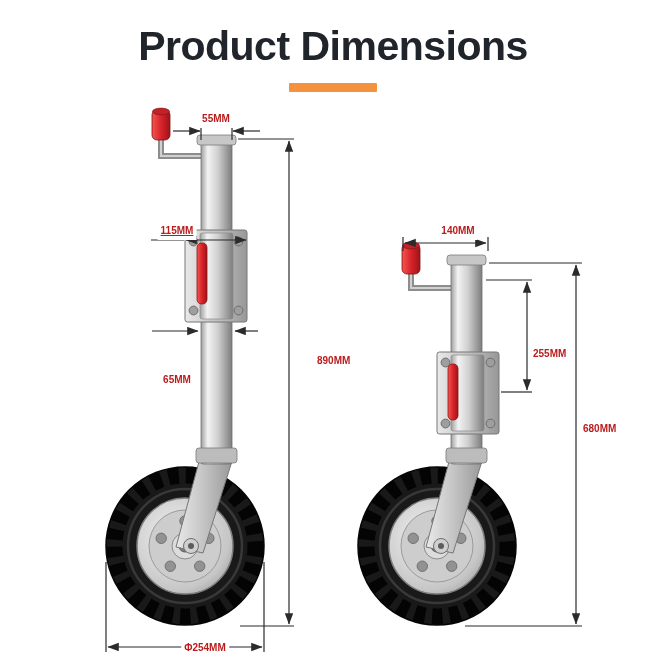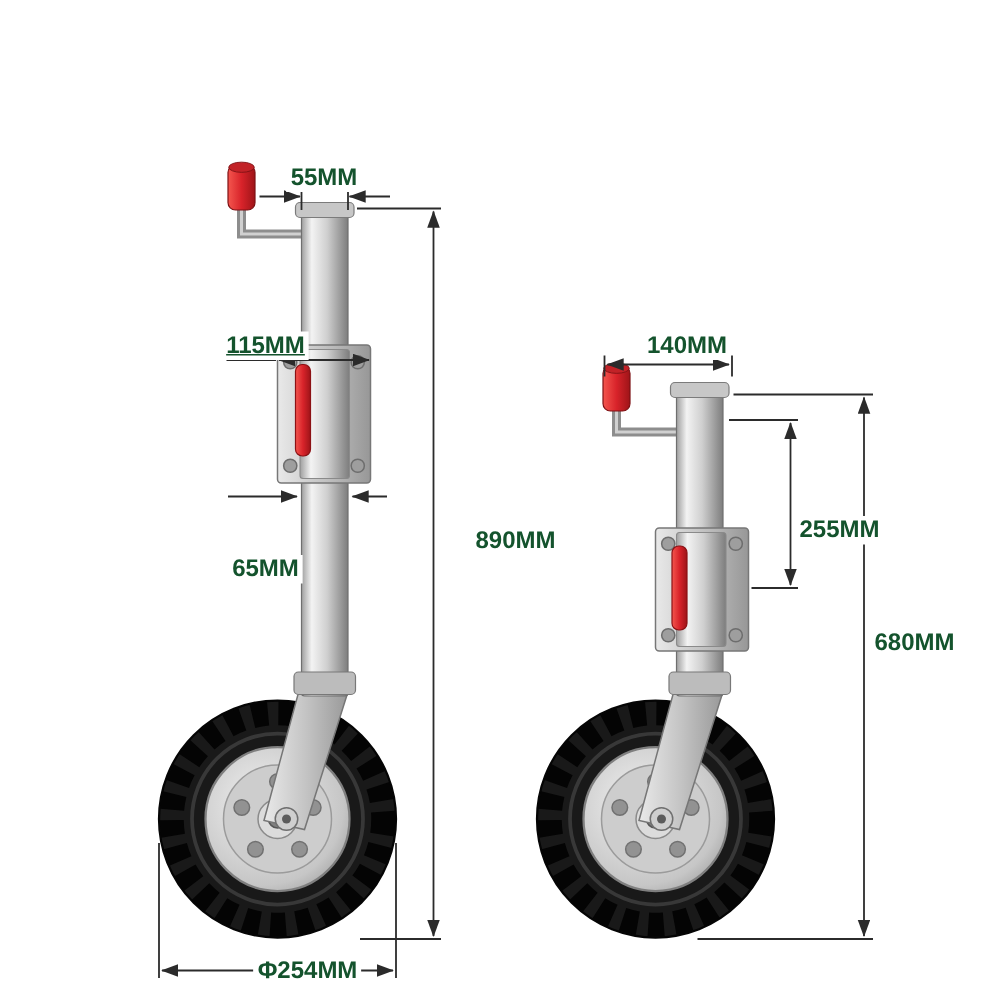--- a/index.html
+++ b/index.html
@@ -22,35 +22,39 @@
   .accent-bar{
     width:88px;height:9px;
     margin:13px auto 0 auto;
     background:#F5923E;
     border-radius:1px;
   }
   svg.diagram{position:absolute;top:0;left:0;z-index:1;}
   .dim-label{
     position:absolute;
     z-index:2;
-    font-size:16px;
+    font-size:10px;
     font-weight:600;
-    color:#14532d;
+    color:#b91c1c;
     background:#ffffff;
     padding:1px 3px;
     white-space:nowrap;
     line-height:17px;
   }
   .dim-label.centered{transform:translateX(-50%);}
 </style>
 </head>
 <body>
 
 <div class="canvas">
 
+  <header>
+    <h1 class="title">Product Dimensions</h1>
+    <div class="accent-bar"></div>
+  </header>
 
   <svg class="diagram" width="666" height="668" viewBox="0 0 666 668">
     <defs>
       <linearGradient id="tubeG" x1="0" y1="0" x2="1" y2="0">
         <stop offset="0" stop-color="#9f9f9f"></stop>
         <stop offset="0.22" stop-color="#f3f3f3"></stop>
         <stop offset="0.55" stop-color="#cfcfcf"></stop>
         <stop offset="1" stop-color="#7d7d7d"></stop>
       </linearGradient>
       <linearGradient id="plateG" x1="0" y1="0" x2="1" y2="0">

